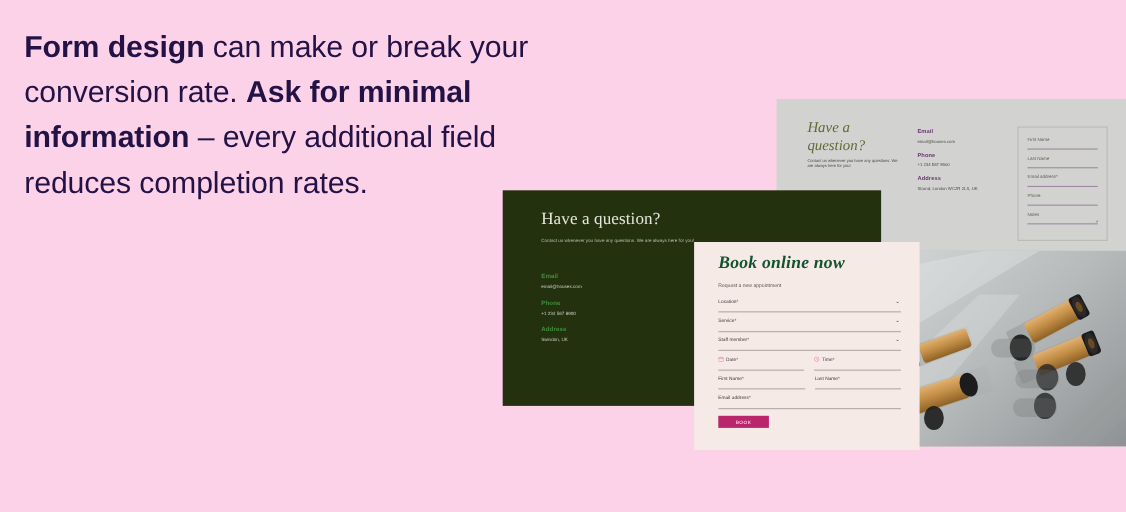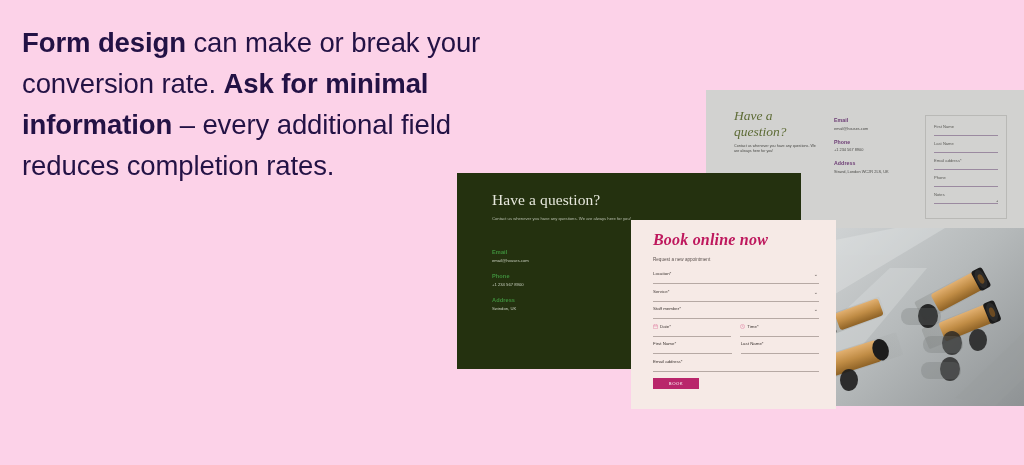--- a/index.html
+++ b/index.html
@@ -137,21 +137,21 @@
     width: 205px; height: 189px;
     background: #f6eae6;
     overflow: hidden;
   }
   .cream-inner { padding: 11px 17px 0 22px; }
   .cream-head {
     font-family: "Liberation Serif", serif;
     font-style: italic;
     font-weight: 700;
     font-size: 16px;
-    color: #be185d;
+    color: #14532d;
     letter-spacing: .2px;
   }
   .cream-sub {
     margin-top: 8px;
     font-size: 4.6px;
     color: #5d5350;
   }
   .cf-rows { margin-top: 9px; }
   .cf-row { display: flex; gap: 9px; }
   .cf-field {

